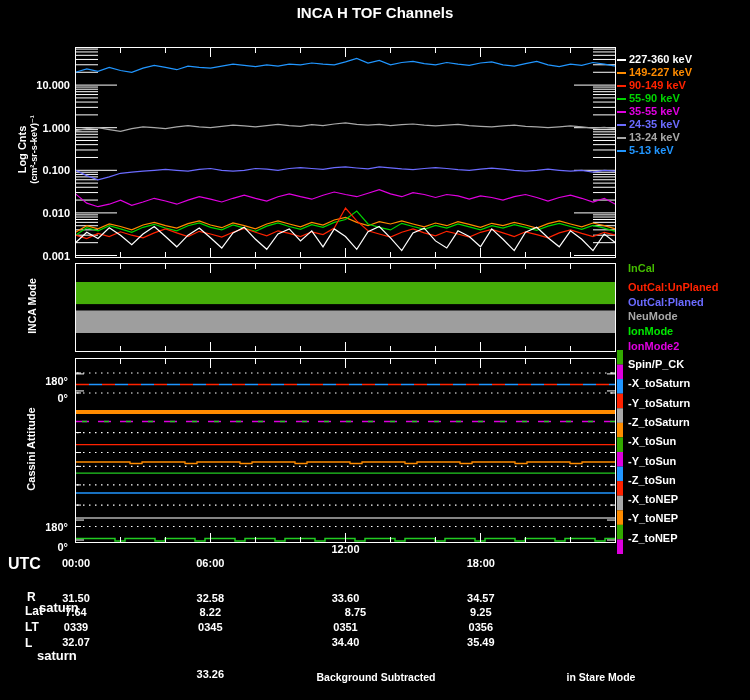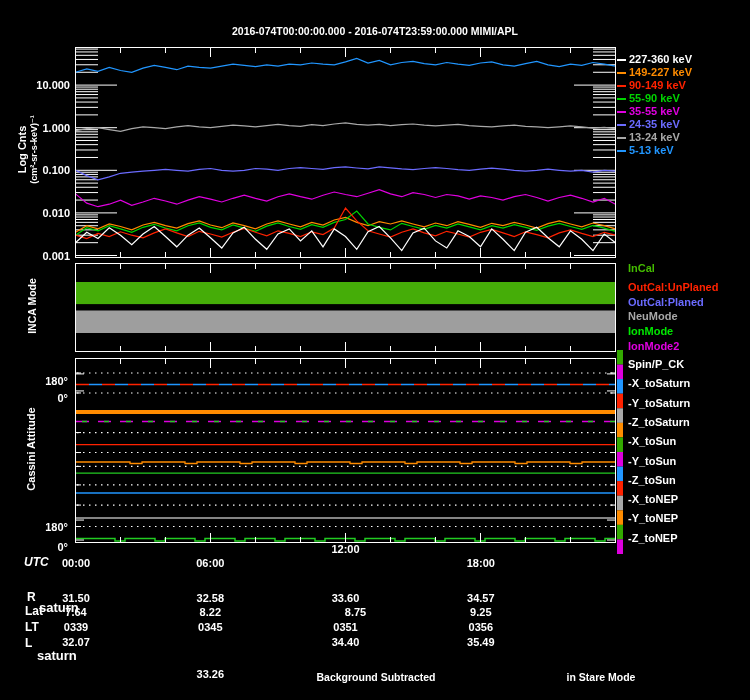--- a/index.html
+++ b/index.html
@@ -14,30 +14,30 @@
   #ylab-spec{left:-73px;top:138px;width:200px;text-align:center;line-height:1.15;}
   #ylab-spec .l1{font-size:11px;font-weight:bold;display:block;}
   #ylab-spec .l2{font-size:9px;font-weight:bold;display:block;}
   #ylab-mode{left:-23px;top:300px;width:110px;text-align:center;font-size:10.5px;}
   #ylab-att{left:-44px;top:443px;width:150px;text-align:center;font-size:11px;}
   .ytick{font-size:11px;text-align:right;width:52px;}
   .atick{font-size:11px;text-align:right;width:40px;margin-top:7px;}
   .leg{font-size:11px;}
   .xlab{font-size:11px;transform:translateX(-50%);}
   .val{font-size:11px;transform:translateX(-50%);}
-  #utc-label{left:24px;top:555px;font-size:12px;font-style:italic;}
+  #utc-label{left:8px;top:555px;font-size:16px;}
   .rowlab{font-size:12px;}
   .rowsub{font-size:13px;}
   .foot{font-size:10.5px;transform:translateX(-50%);}
 </style>
 </head>
 <body>
 
 <div id="root">
-  <div id="subtitle" class="abs t ctr">2016-074T00:00:00.000 - 2016-074T23:59:00.000 MIMI/APL</div>
+  <div id="title" class="abs t ctr">INCA H TOF Channels</div>
 
   <div id="ylab-spec" class="abs rot">
     <span class="l1">Log Cnts</span>
     <span class="l2">(cm²-sr-s-keV)⁻¹</span>
   </div>
   <div id="ylab-mode" class="abs rot t">INCA Mode</div>
   <div id="ylab-att" class="abs rot t">Cassini Attitude</div>
 
   <div id="utc-label" class="abs t">UTC</div>
 

